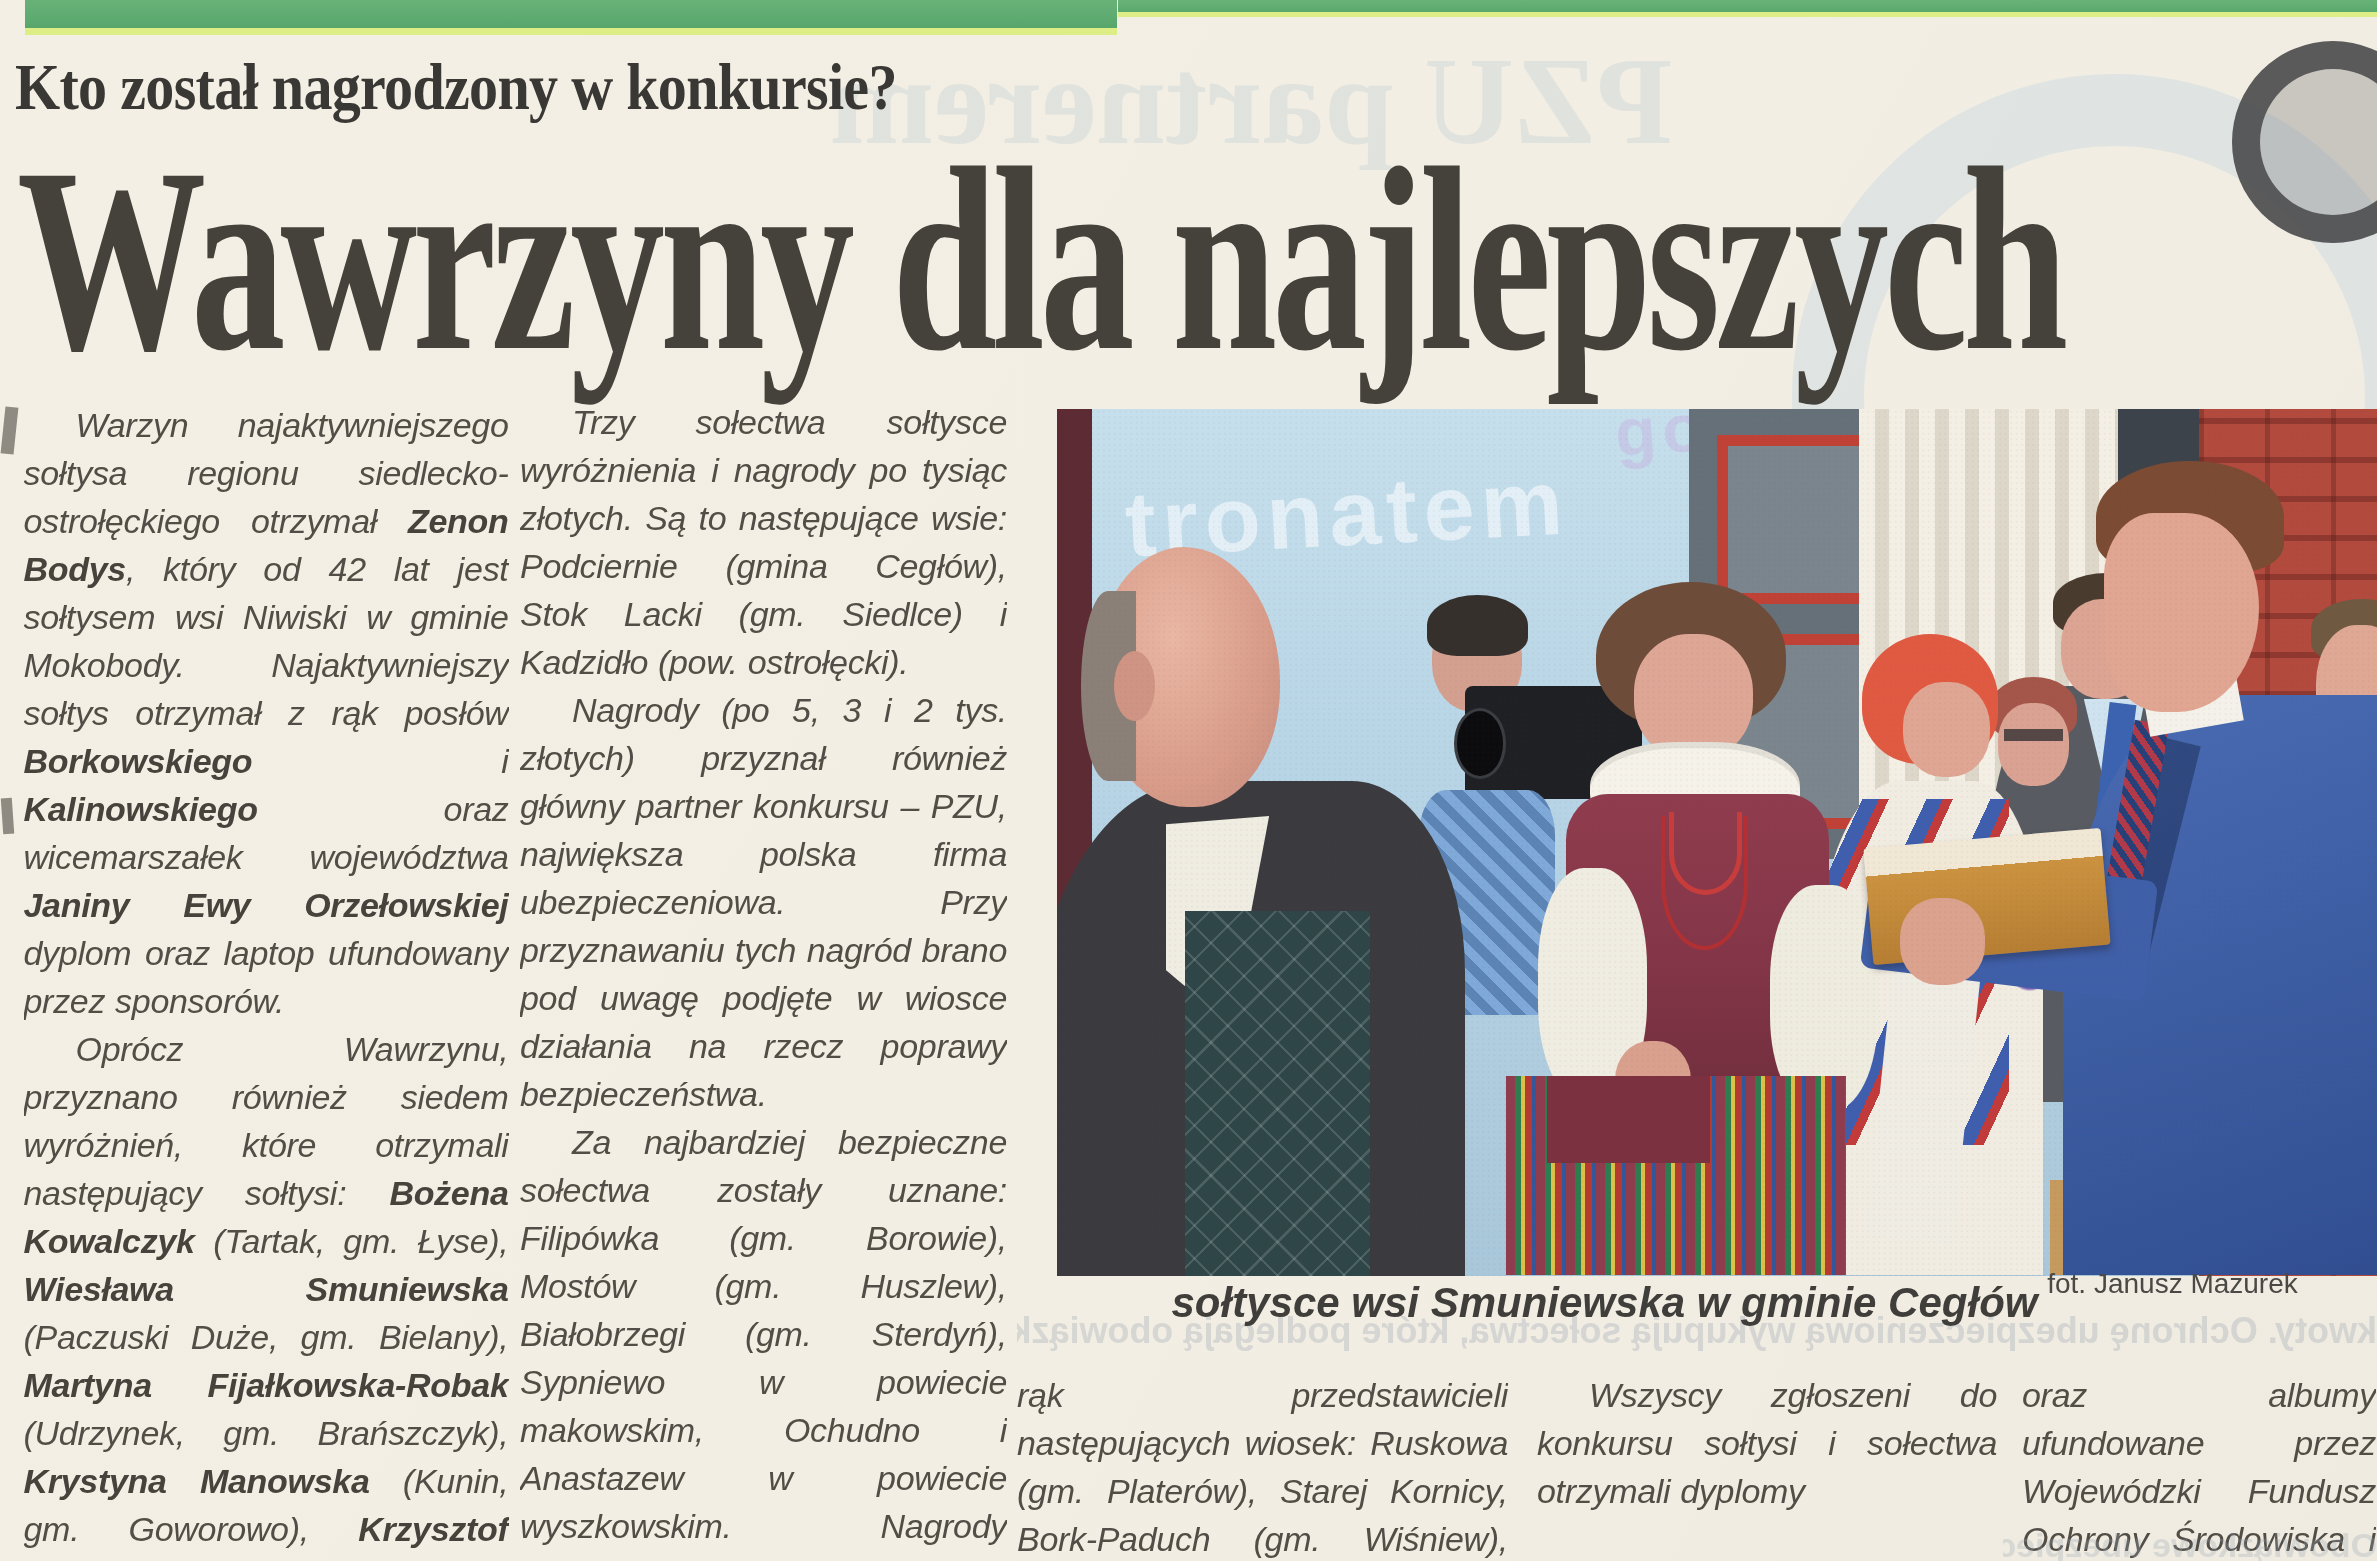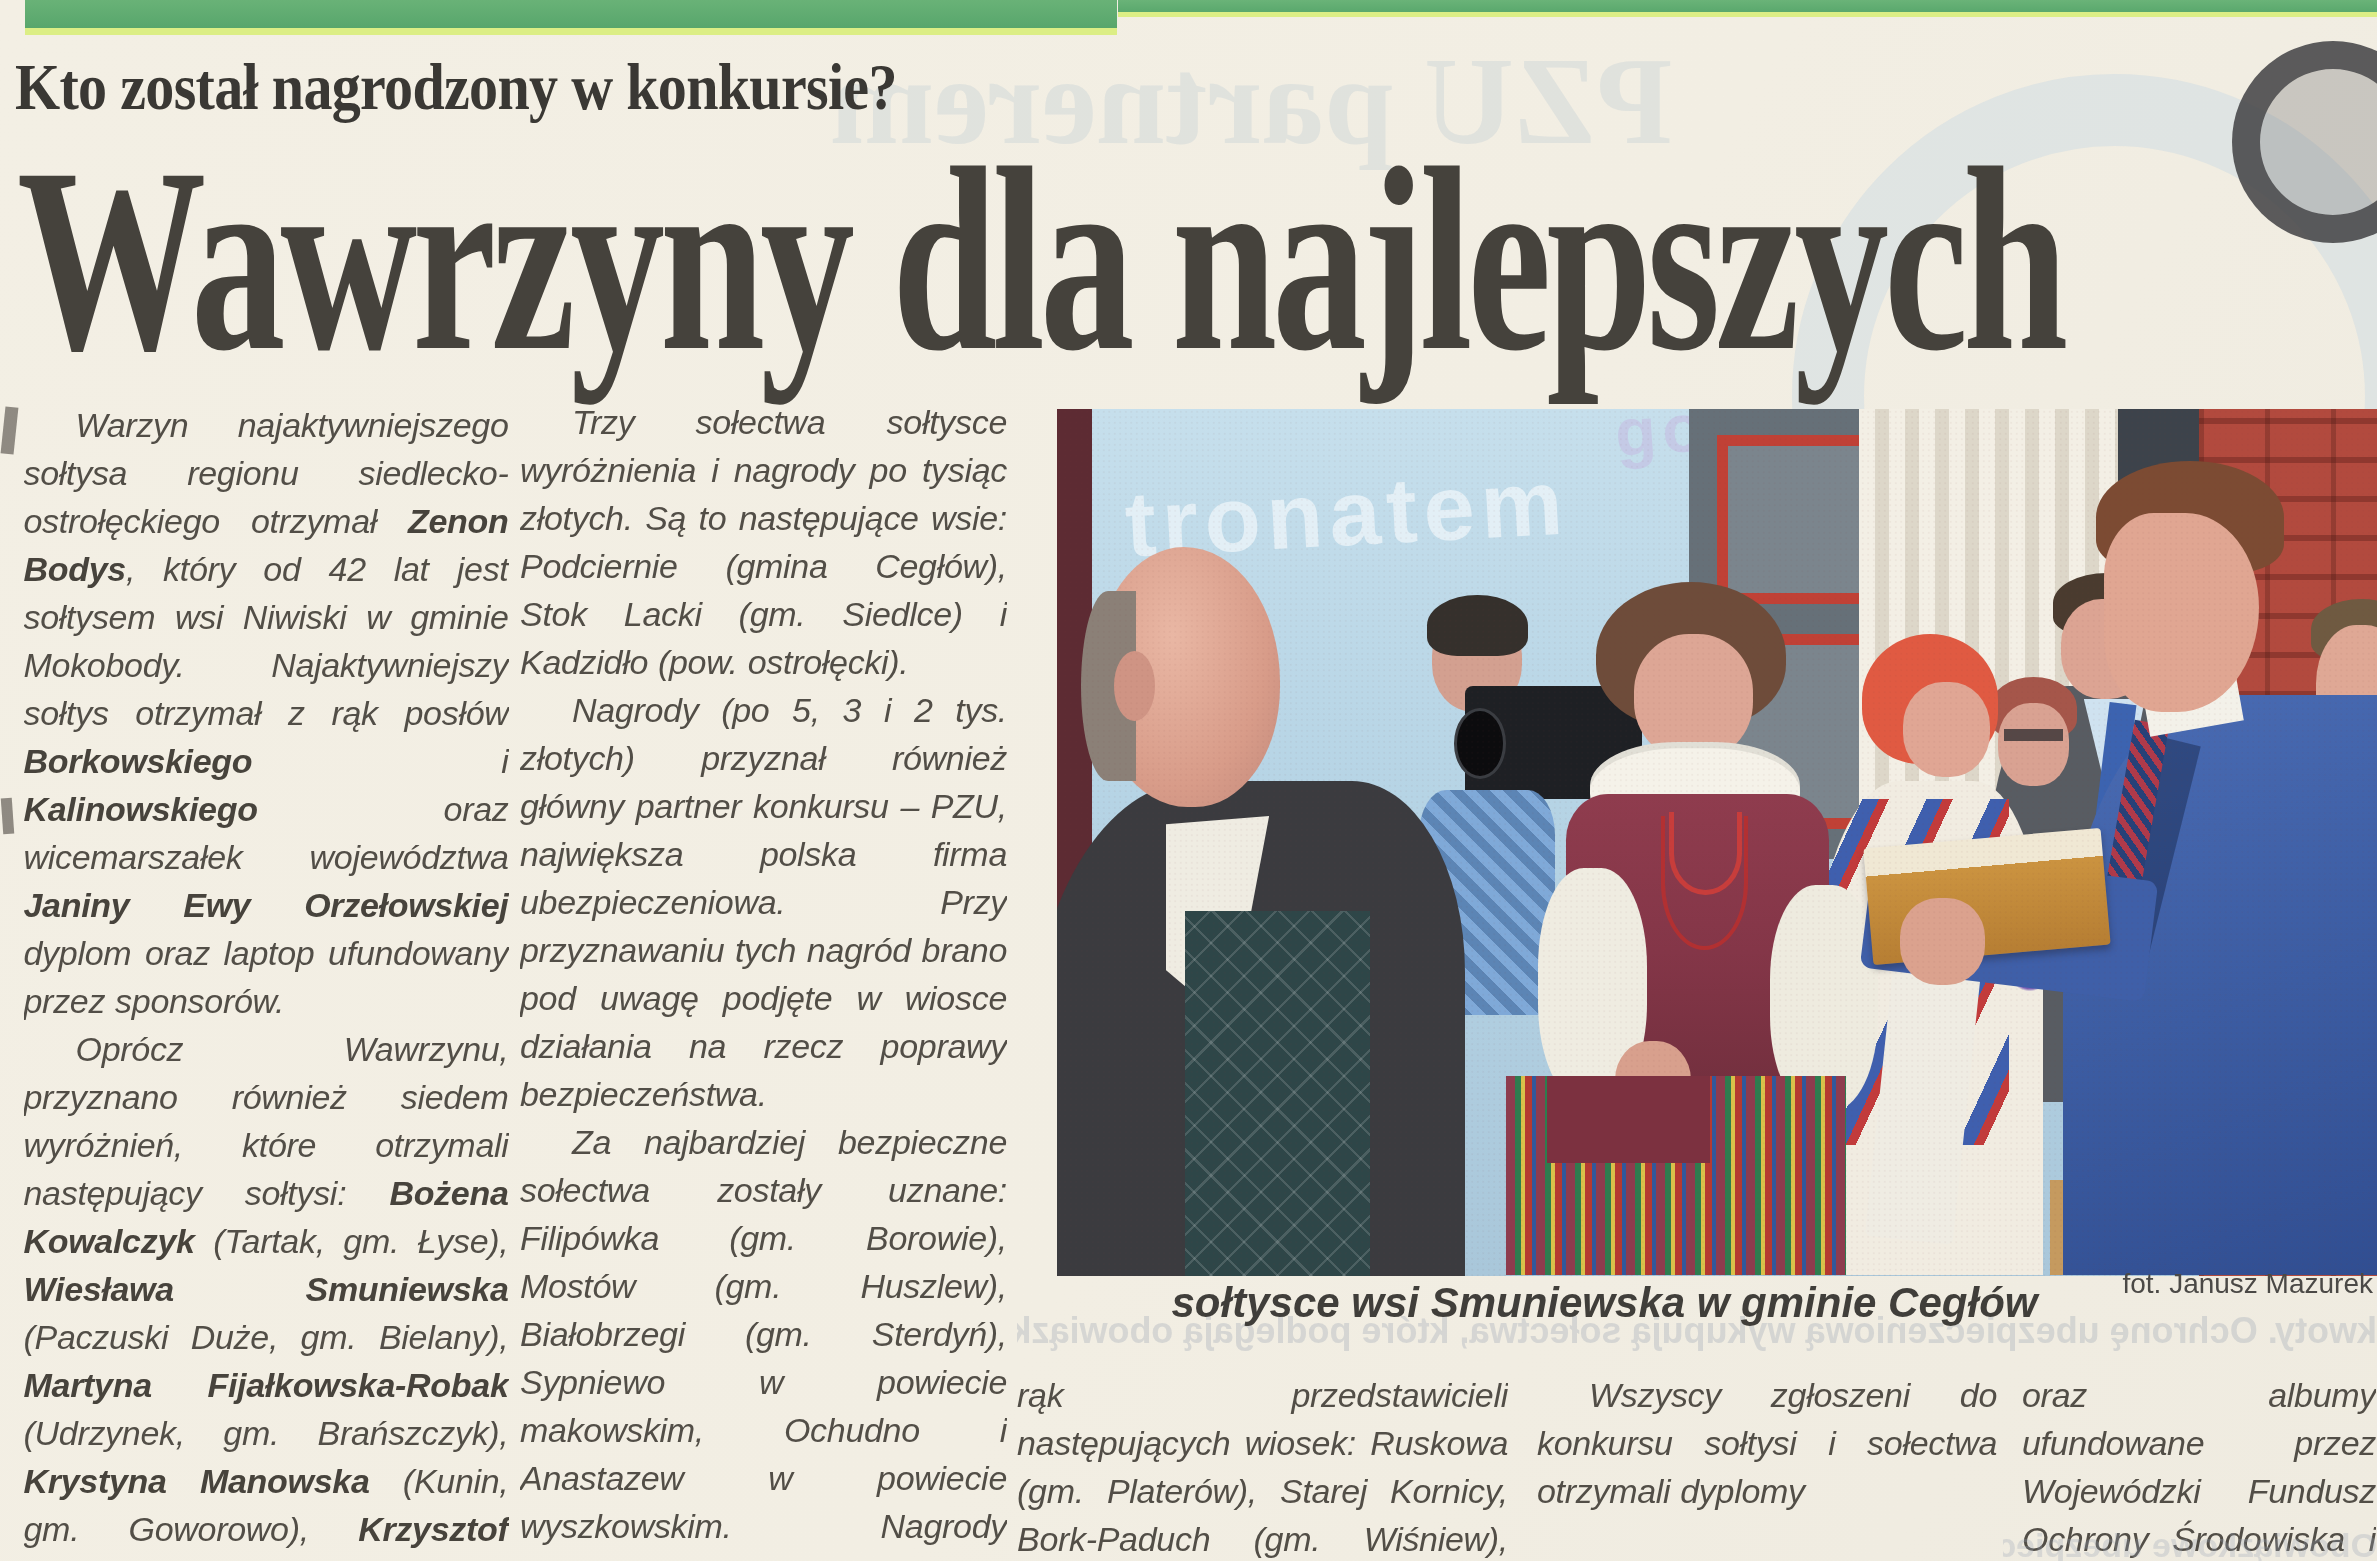--- a/index.html
+++ b/index.html
@@ -39,21 +39,21 @@
      letter-spacing:-0.3px;word-spacing:0.8px;}
   .c p{margin:0;text-align:justify;font-style:italic;}
   .c p.ind{text-indent:52px;}
   .c b{font-weight:700;color:#47433c;}
   .col1{left:23.5px;top:401px;width:485px;height:1157px;}
   .col2{left:520px;top:398px;width:487px;height:1160px;}
   .col3{left:1017px;top:1371px;width:491px;height:188px;}
   .col4{left:1537px;top:1371px;width:460px;height:188px;}
   .col5{left:2022px;top:1371px;width:354px;height:188px;}
   
-  .credit{position:absolute;left:1972px;top:1268px;width:401px;text-align:right;
+  .credit{position:absolute;left:1972px;top:1268px;width:401px;text-align:center;
           font-size:28px;color:#4b4946;}
   .caption{position:absolute;left:1041px;top:1277px;width:1127px;text-align:center;
           font-size:42px;line-height:52px;font-weight:bold;font-style:italic;color:#403e3a;}
   
   .photo{position:absolute;left:1017px;top:396px;width:1360px;height:867px;overflow:hidden;
          background:linear-gradient(180deg,#c6dfec 0%,#b6d4e5 45%,#a9c7da 100%);}
   .photo *{position:absolute;}
   .ph-ghostword{color:rgba(255,255,255,.55);font-weight:bold;letter-spacing:6.3px;}
   .ph-gw1{left:41%;top:-2%;font-size:67px;color:rgba(196,186,226,.55);transform:rotate(-4deg);}
   .ph-gw2{left:5%;top:6%;font-size:92px;transform:rotate(-3deg);}

